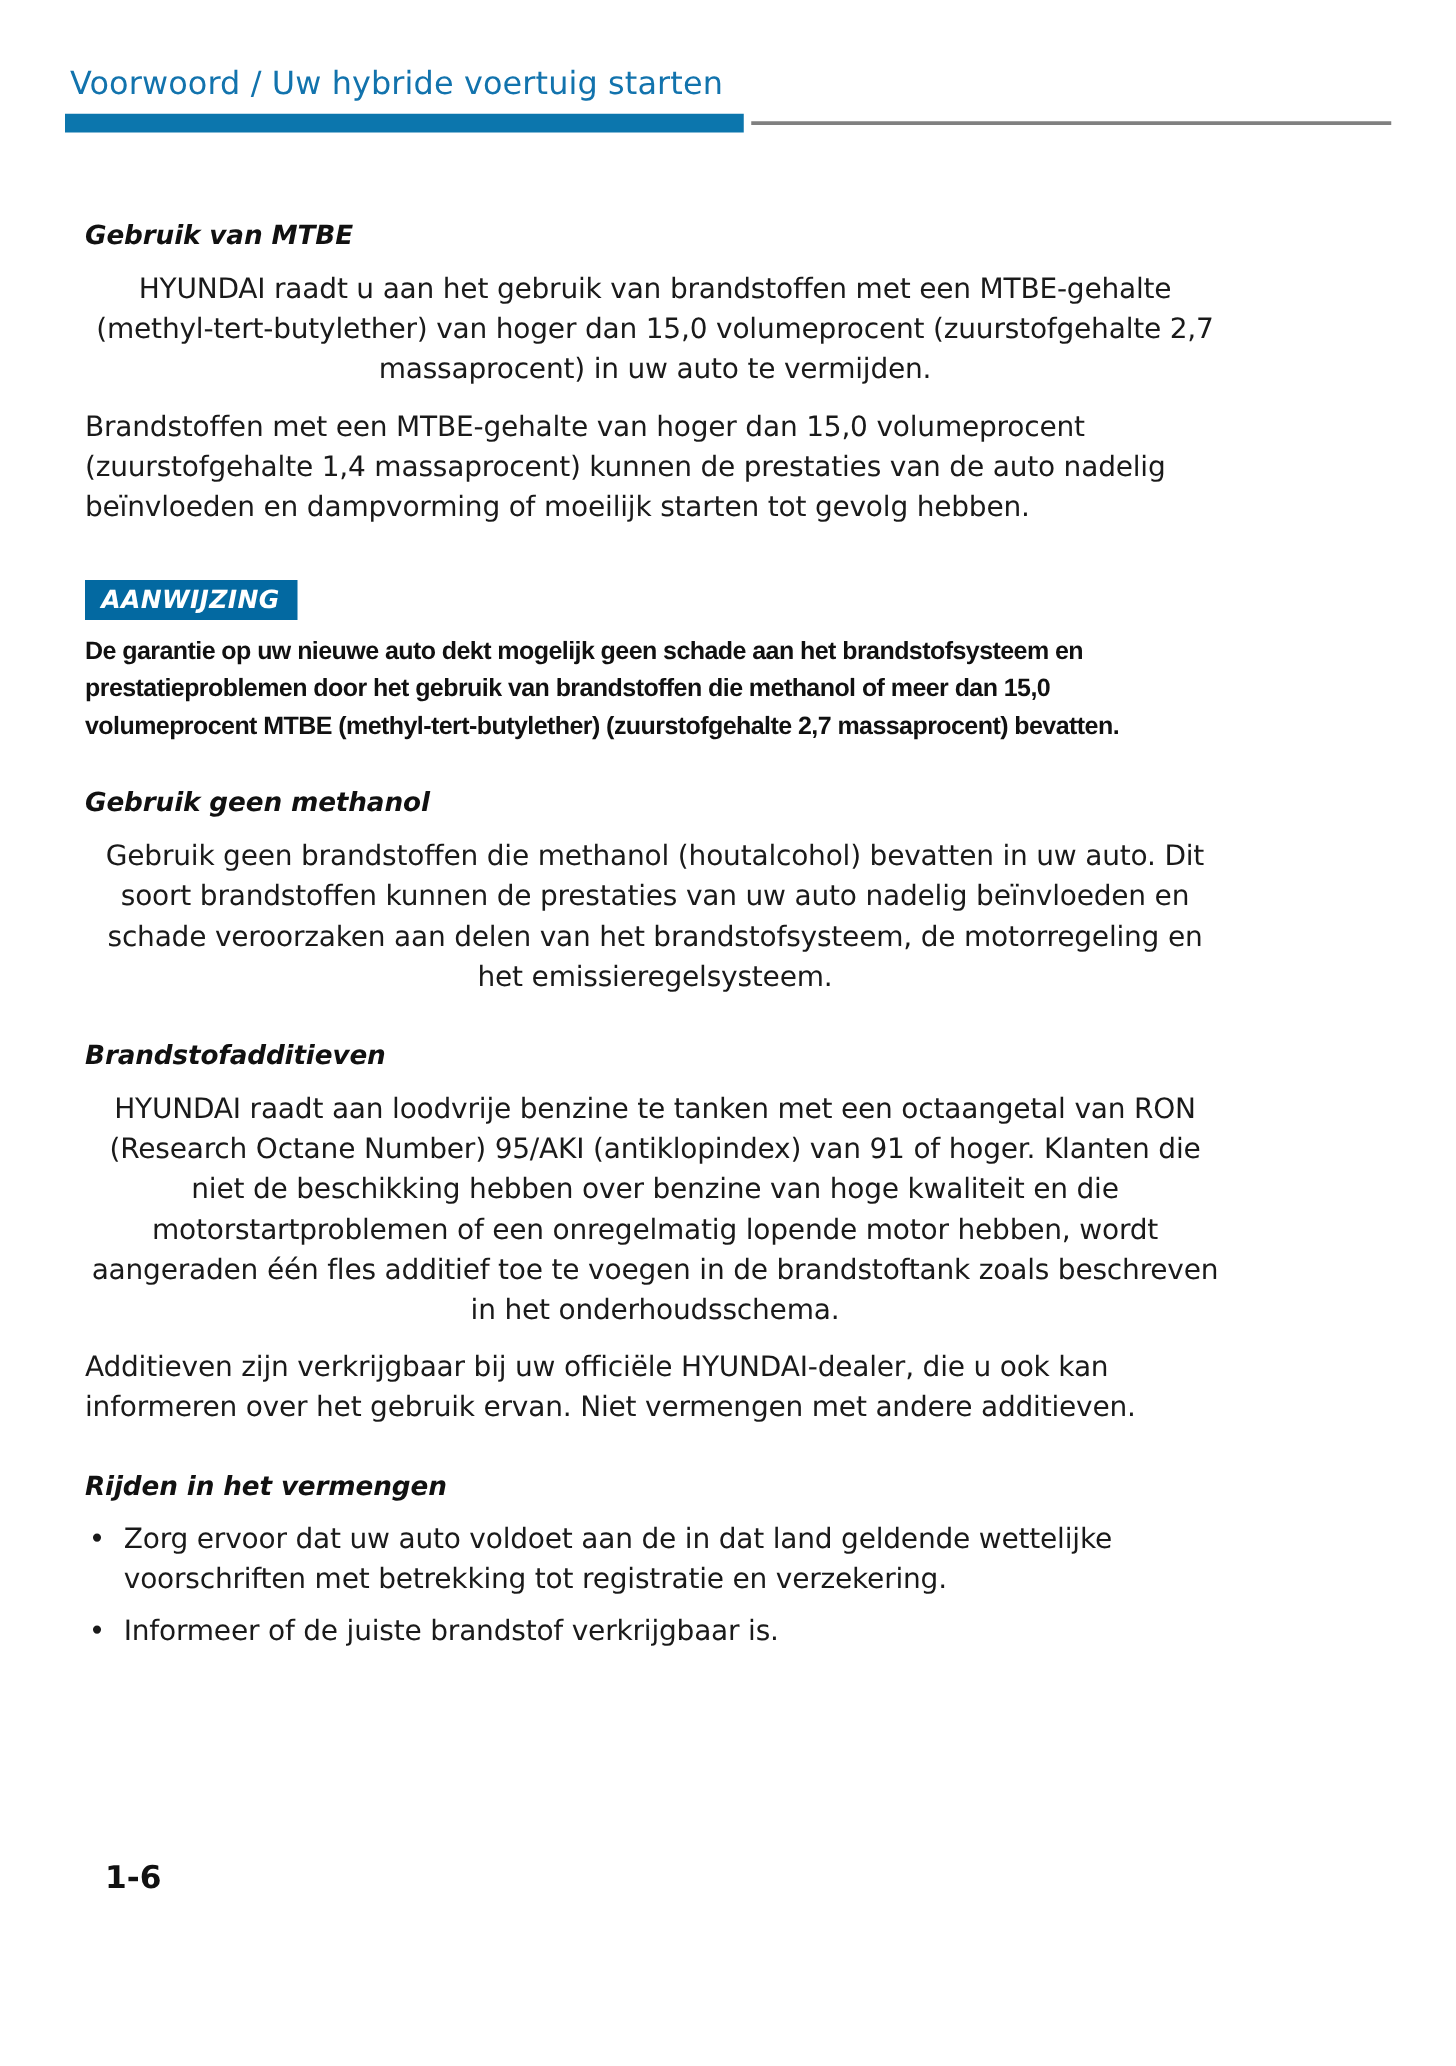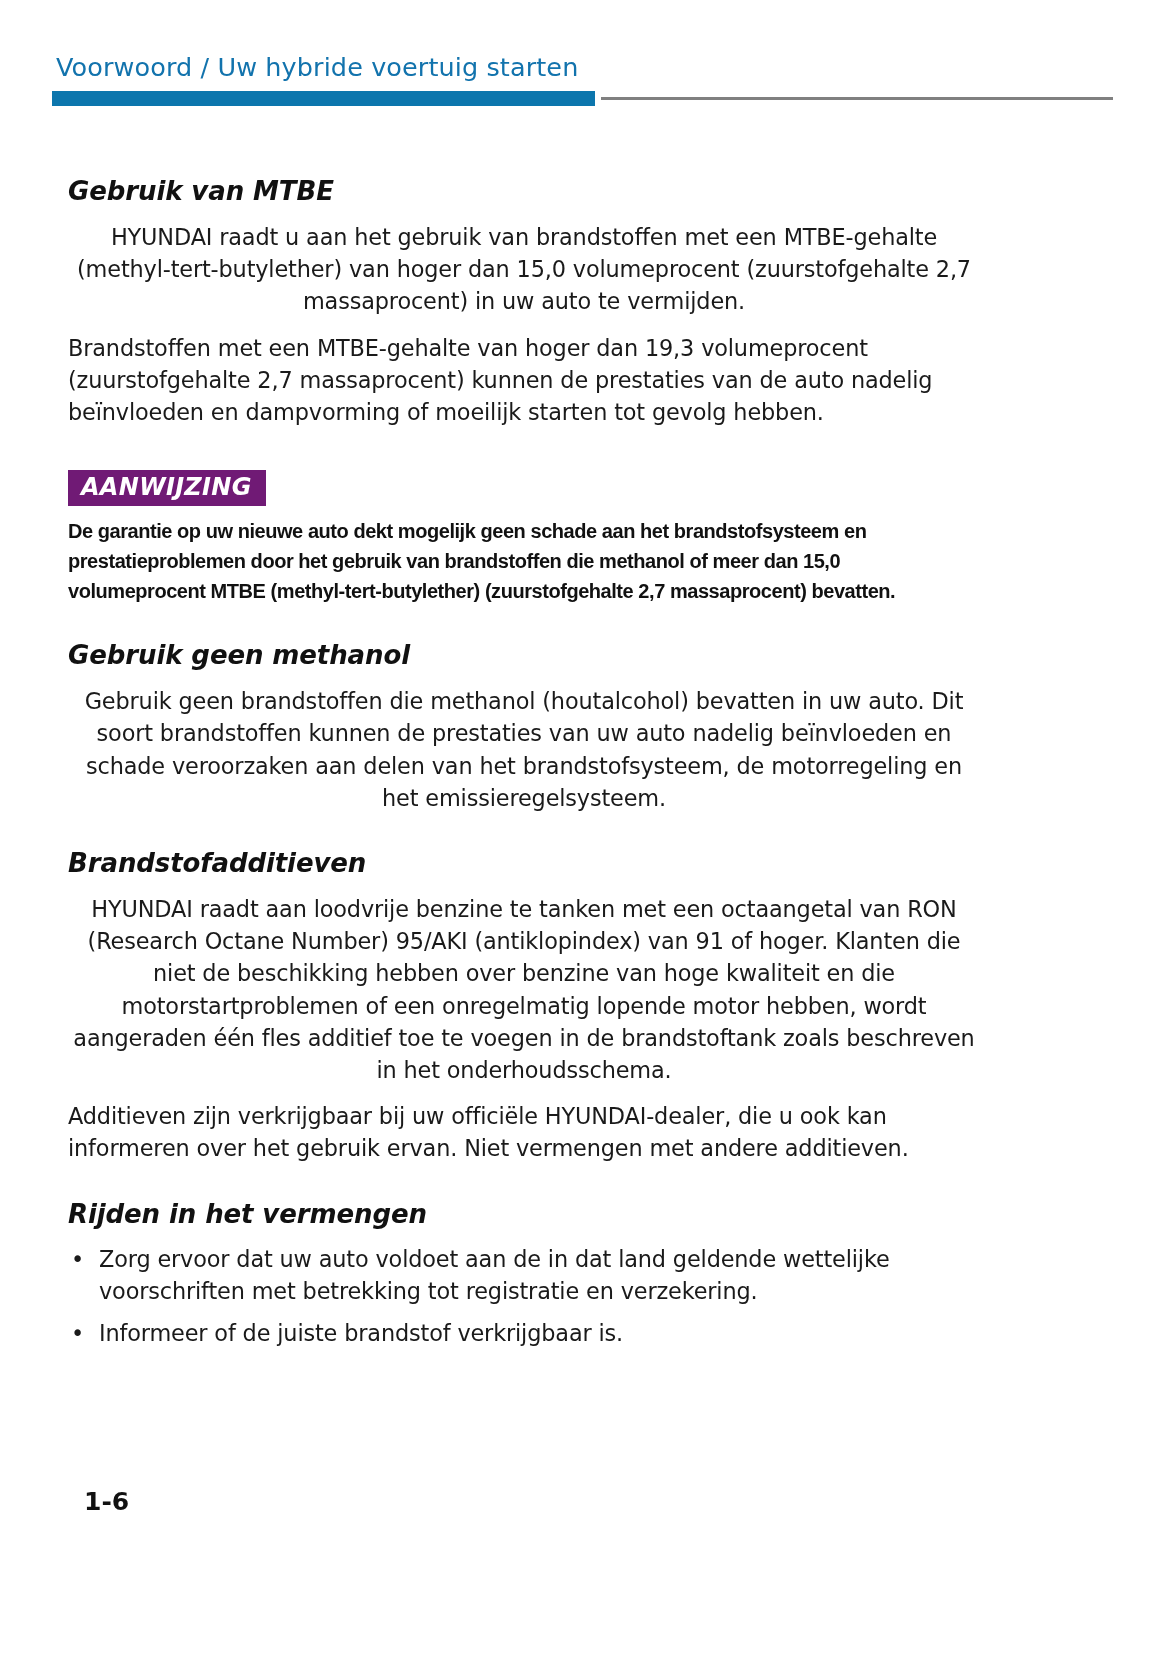--- a/index.html
+++ b/index.html
@@ -60,21 +60,21 @@
   
   .content {
     position: absolute;
     left: 68px;
     top: 176px;
     width: 912px;
   }
 
   h2.sec-heading {
     margin: 0;
-    font-size: 26px;
+    font-size: 21px;
     font-weight: bold;
     font-style: italic;
     letter-spacing: -0.1px;
     color: #111111;
     font-family: "DejaVu Sans", sans-serif;
   }
   .sec-heading.gap-top {
     margin-top: 34px;
   }
 
@@ -93,23 +93,23 @@
   p.body-text.follow {
     margin-top: 14px;
   }
 
   
   .notice-block {
     margin-top: 42px;
   }
   .notice-tag {
     display: inline-block;
-    background: #701a75;
+    background: #0369a1;
     color: #ffffff;
-    font-size: 24px;
+    font-size: 20px;
     font-weight: bold;
     font-style: italic;
     letter-spacing: 0.3px;
     padding: 3px 14px 5px 13px;
     font-family: "DejaVu Sans", sans-serif;
   }
   .notice-body {
     margin: 10px 0 0 0;
     font-size: 20px;
     line-height: 30px;
@@ -167,21 +167,21 @@
   <div class="header">
     <div class="header-title">Voorwoord / Uw hybride voertuig starten</div>
     <div class="header-rule-blue"></div>
     <div class="header-rule-gray"></div>
   </div>
 
   <div class="content">
 
     <h2 class="sec-heading">Gebruik van MTBE</h2>
     <p class="body-text first">HYUNDAI raadt u aan het gebruik van brandstoffen met een MTBE-gehalte (methyl-tert-butylether) van hoger dan 15,0 volumeprocent (zuurstofgehalte 2,7 massaprocent) in uw auto te vermijden.</p>
-    <p class="body-text follow">Brandstoffen met een MTBE-gehalte van hoger dan 19,3 volumeprocent (zuurstofgehalte 2,7 massaprocent) kunnen de prestaties van de auto nadelig beïnvloeden en dampvorming of moeilijk starten tot gevolg hebben.</p>
+    <p class="body-text follow">Brandstoffen met een MTBE-gehalte van hoger dan 15,0 volumeprocent (zuurstofgehalte 1,4 massaprocent) kunnen de prestaties van de auto nadelig beïnvloeden en dampvorming of moeilijk starten tot gevolg hebben.</p>
 
     <div class="notice-block">
       <span class="notice-tag">AANWIJZING</span>
       <p class="notice-body">De garantie op uw nieuwe auto dekt mogelijk geen schade aan het brandstofsysteem en prestatieproblemen door het gebruik van brandstoffen die methanol of meer dan 15,0 volumeprocent MTBE (methyl-tert-butylether) (zuurstofgehalte 2,7 massaprocent) bevatten.</p>
     </div>
 
     <h2 class="sec-heading gap-top">Gebruik geen methanol</h2>
     <p class="body-text first">Gebruik geen brandstoffen die methanol (houtalcohol) bevatten in uw auto. Dit soort brandstoffen kunnen de prestaties van uw auto nadelig beïnvloeden en schade veroorzaken aan delen van het brandstofsysteem, de motorregeling en het emissieregelsysteem.</p>
 
     <h2 class="sec-heading gap-top">Brandstofadditieven</h2>

